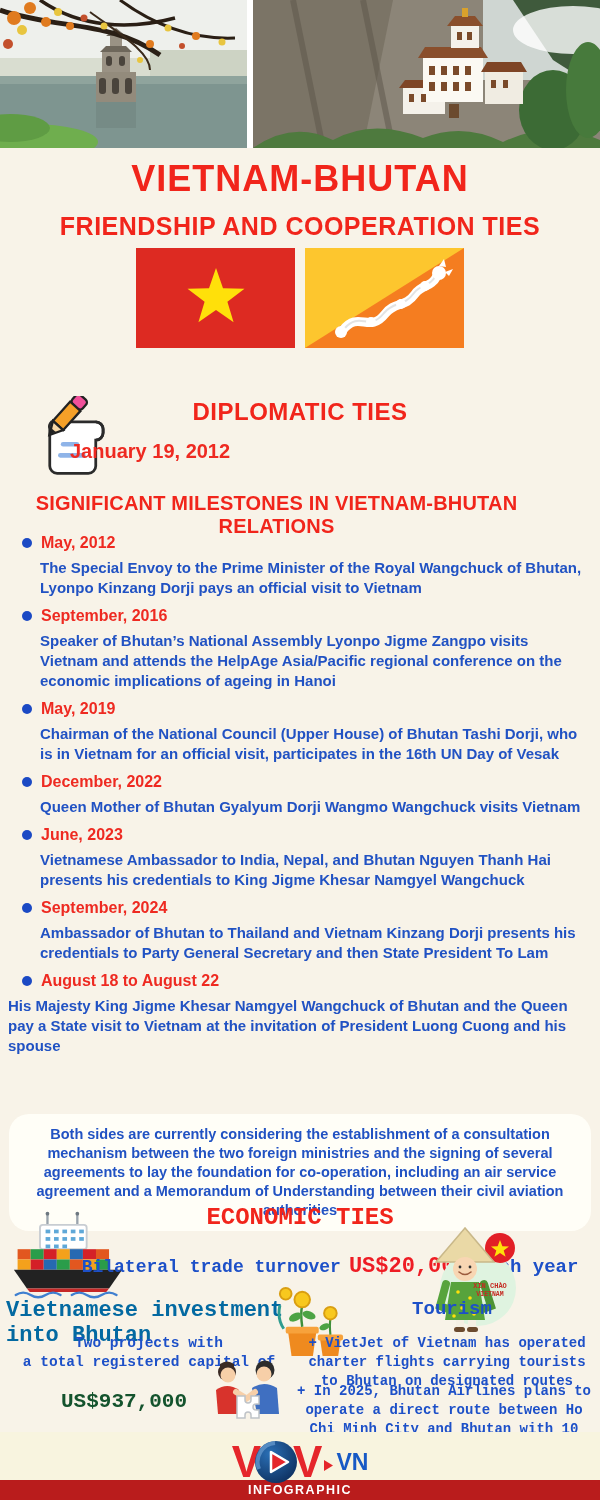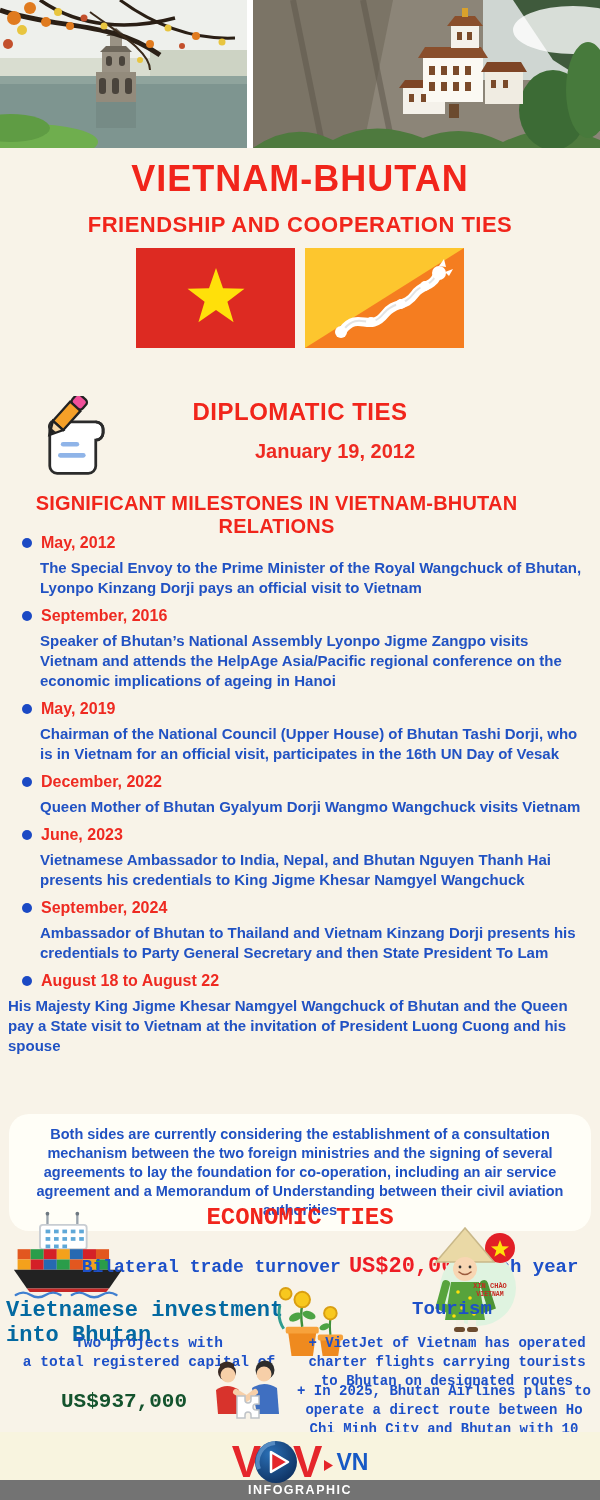--- a/index.html
+++ b/index.html
@@ -8,31 +8,31 @@
   
   .photos{position:absolute;top:0;left:0;width:600px;height:148px;background:#fff;display:flex;}
   .photo{height:148px;overflow:hidden;}
   .photo.left{width:247px;}
   .photo.right{width:347px;margin-left:6px;}
   .photo svg{display:block;width:100%;height:100%;}
   
   .main-title{position:absolute;top:158px;left:0;width:600px;text-align:center;
               color:#f1251b;font-size:36px;font-weight:800;letter-spacing:1px;}
   .sub-title{position:absolute;top:212px;left:0;width:600px;text-align:center;
-             color:#f1251b;font-size:22px;font-weight:800;letter-spacing:.5px;}
+             color:#f1251b;font-size:25px;font-weight:800;letter-spacing:.5px;}
   
   .flags{position:absolute;top:248px;left:0;width:600px;display:flex;justify-content:center;gap:10px;}
   .flag{width:159px;height:100px;}
   .flag svg{display:block;width:100%;height:100%;}
   
   .dip-icon{position:absolute;top:396px;left:24px;width:92px;height:82px;}
   .dip-head{position:absolute;top:398px;left:0;width:600px;text-align:center;
             color:#f1251b;font-size:24px;font-weight:800;letter-spacing:.5px;}
   .dip-row{position:absolute;top:440px;left:70px;width:530px;display:flex;justify-content:center;gap:16px;
-           font-size:20px;font-weight:700;}
+           font-size:20px;font-weight:700;flex-direction:column;}
   .dip-date{color:#ee2a21;}
   .dip-event{color:#1d50c8;}
   
   .mile-head{position:absolute;top:492px;left:0;width:553px;text-align:center;
              color:#f1251b;font-size:20px;font-weight:800;letter-spacing:.2px;}
   .mile-list{position:absolute;top:534px;left:0;width:600px;}
   .mi{margin-bottom:9px;}
   .mi-date-row{display:flex;align-items:center;gap:9px;padding-left:22px;}
   .mi-dot{width:10px;height:10px;border-radius:50%;background:#1b49c4;flex:0 0 10px;}
   .mi-date{color:#ee2a21;font-size:16px;font-weight:800;}
@@ -71,21 +71,21 @@
            color:#1d50c8;font-size:14px;font-weight:700;line-height:19px;}
   .tour-p2{position:absolute;top:182px;left:292px;width:304px;text-align:center;
            color:#1d50c8;font-size:14px;font-weight:700;line-height:19px;}
   
   .footer{position:absolute;top:1432px;left:0;width:600px;height:68px;background:#f8f4df;}
   .logo-row{position:absolute;top:8px;left:0;width:600px;display:flex;align-items:center;justify-content:center;}
   .logo-v{color:#e5262b;font-size:44px;font-weight:800;line-height:40px;letter-spacing:-2px;}
   .logo-circle{width:44px;height:44px;margin:0 -5px;position:relative;z-index:2;}
   .logo-arrow{margin:10px 2px 0 3px;}
   .logo-vn{color:#1759c5;font-size:23px;font-weight:800;letter-spacing:0;}
-  .foot-bar{position:absolute;bottom:0;left:0;width:600px;height:20px;background:#737373;
+  .foot-bar{position:absolute;bottom:0;left:0;width:600px;height:20px;background:#b91c1c;
             display:flex;align-items:center;justify-content:center;}
   .foot-bar span{color:#fff;font-size:12.5px;font-weight:800;letter-spacing:1.5px;}
 </style>
 </head>
 <body>
 
 <div class="canvas">
 
   <div class="photos">
     <div class="photo left">

